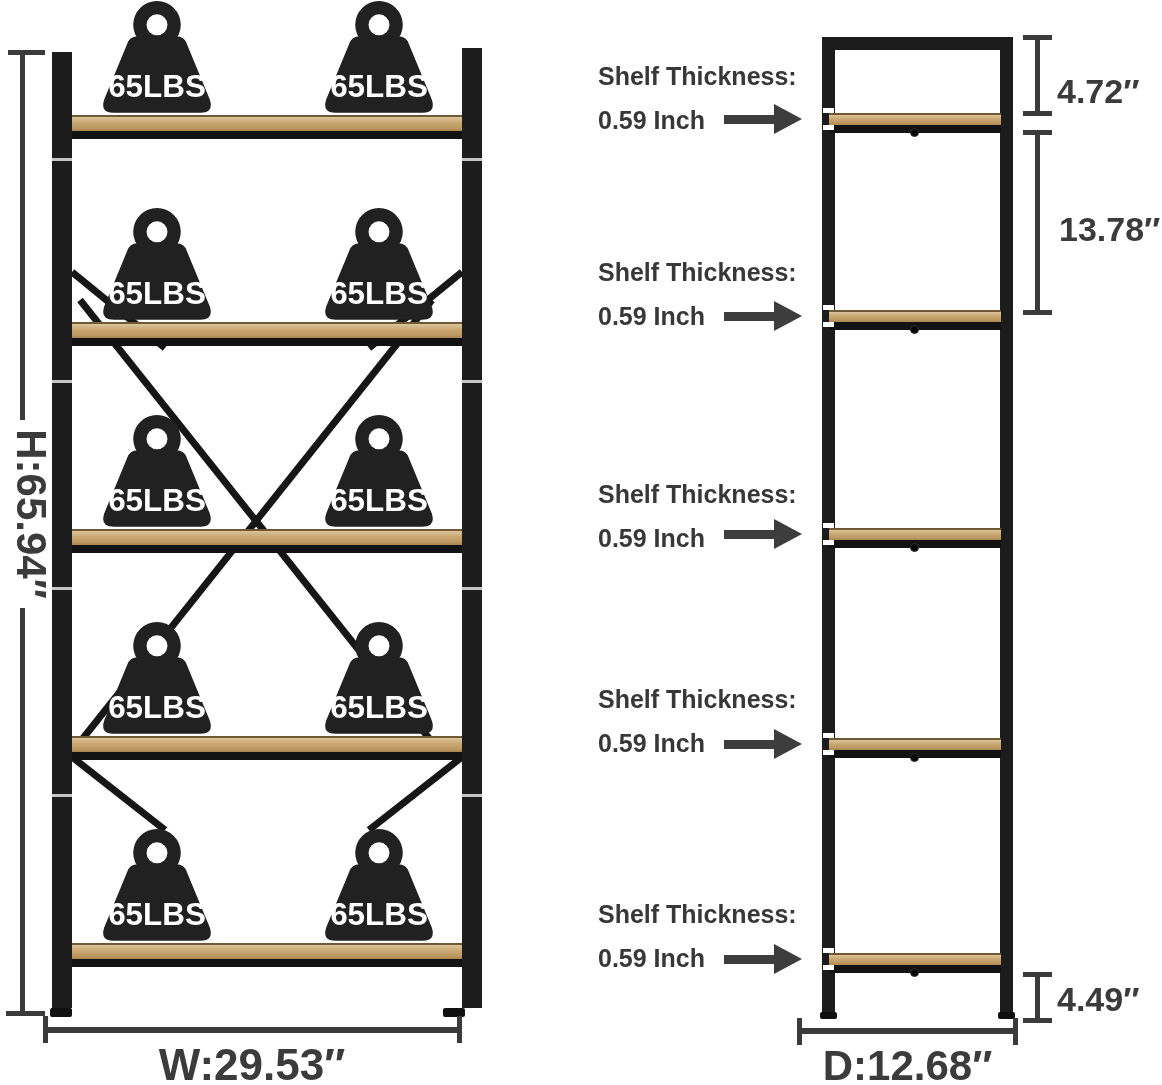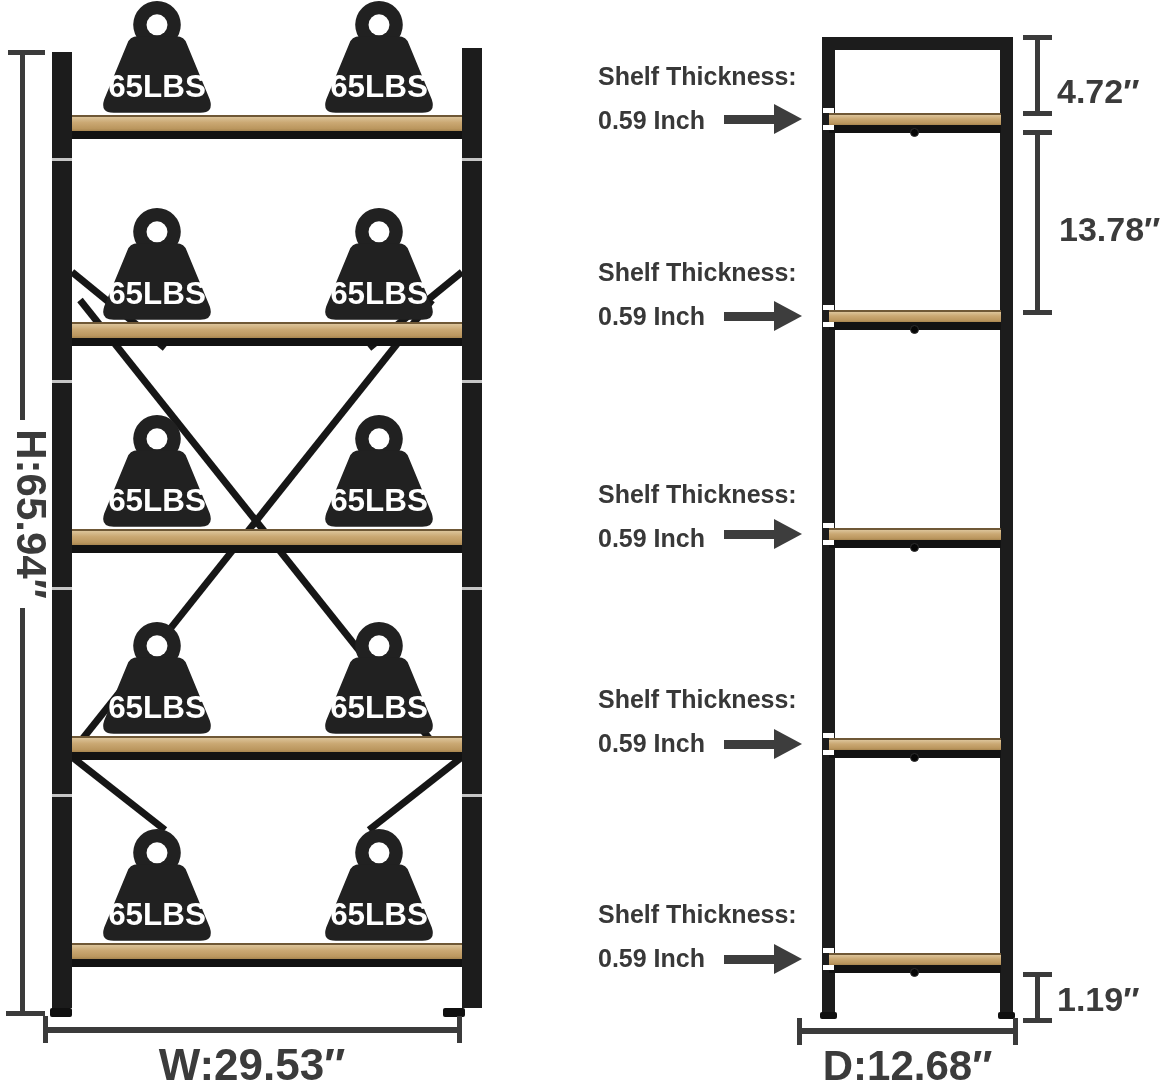--- a/index.html
+++ b/index.html
@@ -218,20 +218,20 @@
   <div class="dimlabel gap-label" style="left:1057px;top:52px;margin-top:20px;">4.72″</div>
 
   <div class="dim" style="left:1023px;top:130px;width:29px;height:5px;"></div>
   <div class="dim" style="left:1035px;top:130px;width:5px;height:185px;"></div>
   <div class="dim" style="left:1023px;top:310px;width:29px;height:5px;"></div>
   <div class="dimlabel gap-label" style="left:1059px;top:210px;">13.78″</div>
 
   <div class="dim" style="left:1023px;top:972px;width:29px;height:5px;"></div>
   <div class="dim" style="left:1035px;top:972px;width:5px;height:51px;"></div>
   <div class="dim" style="left:1023px;top:1018px;width:29px;height:5px;"></div>
-  <div class="dimlabel gap-label" style="left:1057px;top:980px;">1.19″</div>
+  <div class="dimlabel gap-label" style="left:1057px;top:980px;">4.49″</div>
 
   <div class="dim" style="left:797px;top:1018px;width:5px;height:27px;"></div>
   <div class="dim" style="left:798px;top:1028px;width:219px;height:6px;"></div>
   <div class="dim" style="left:1013px;top:1018px;width:5px;height:27px;"></div>
   <div class="dimlabel d-label" style="left:798px;top:1042px;">D:12.68″</div>
 
 </div>
 
 </body></html>

